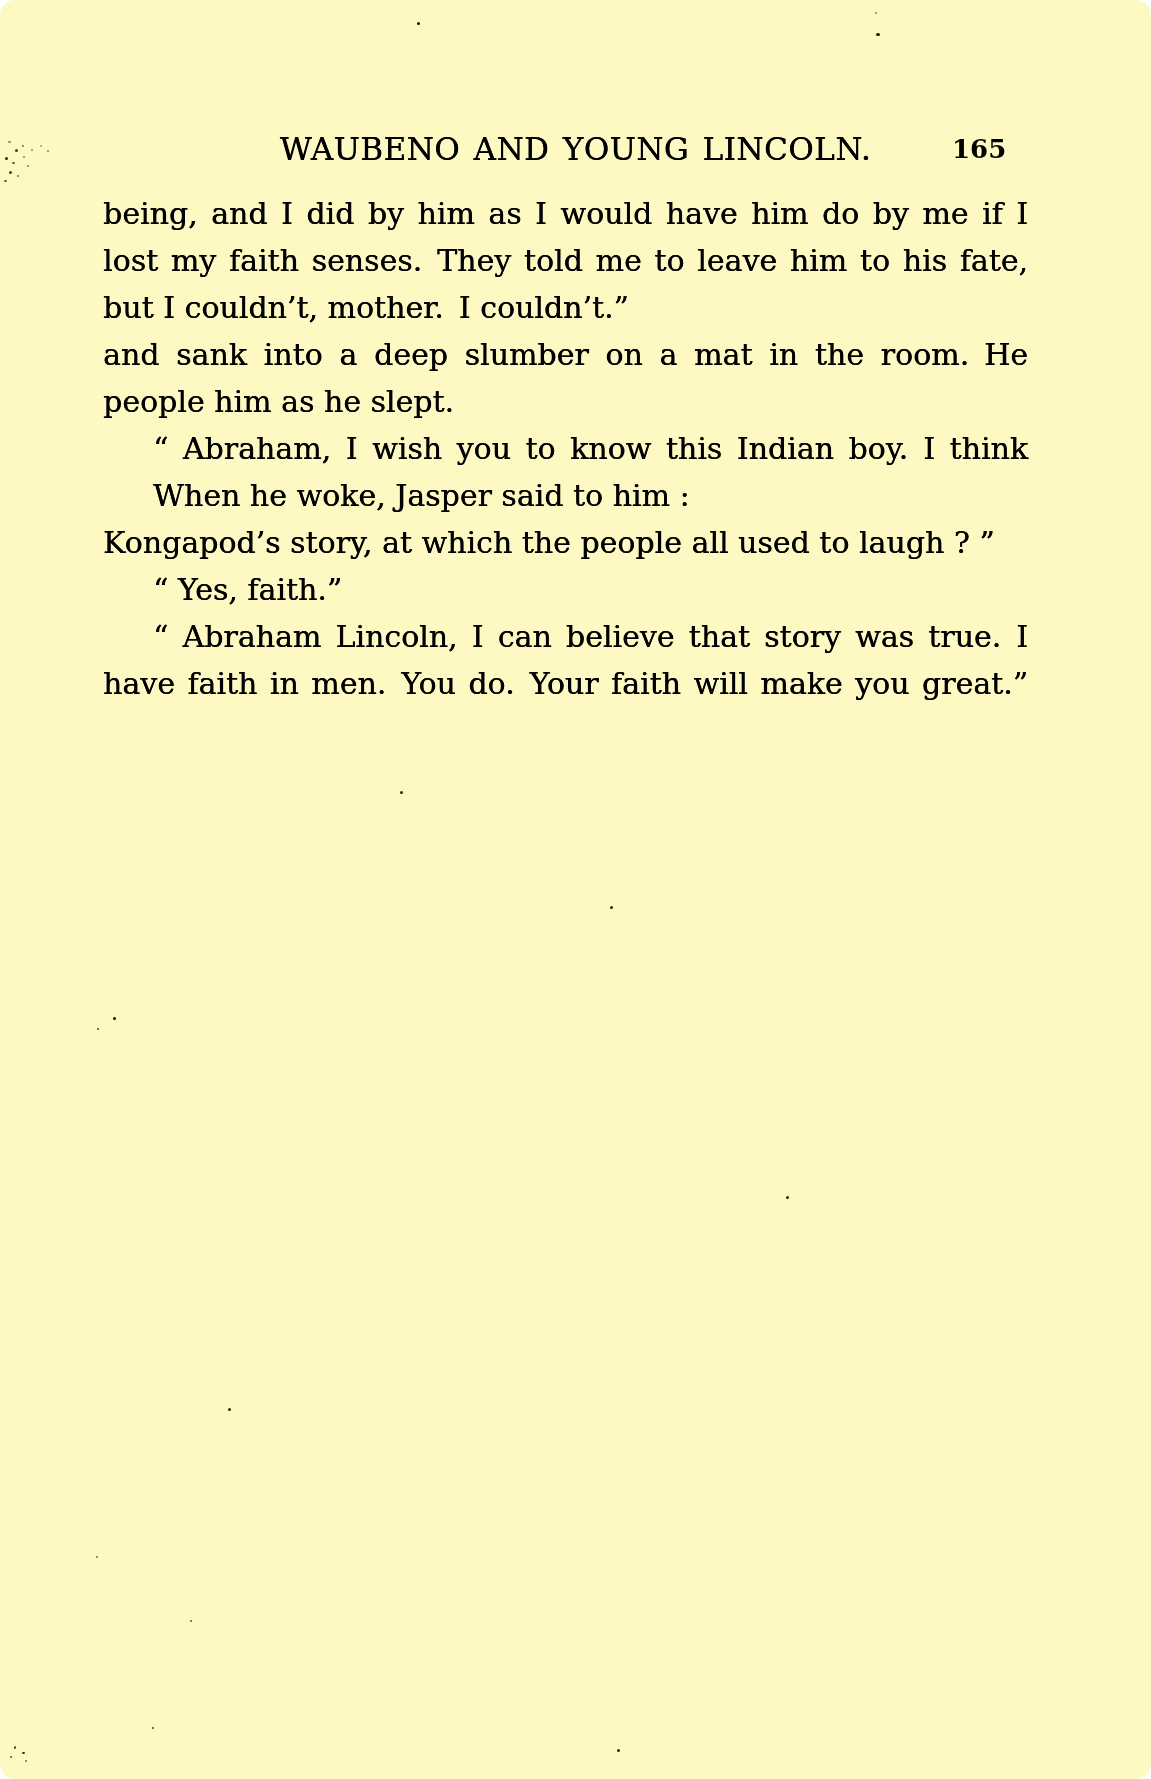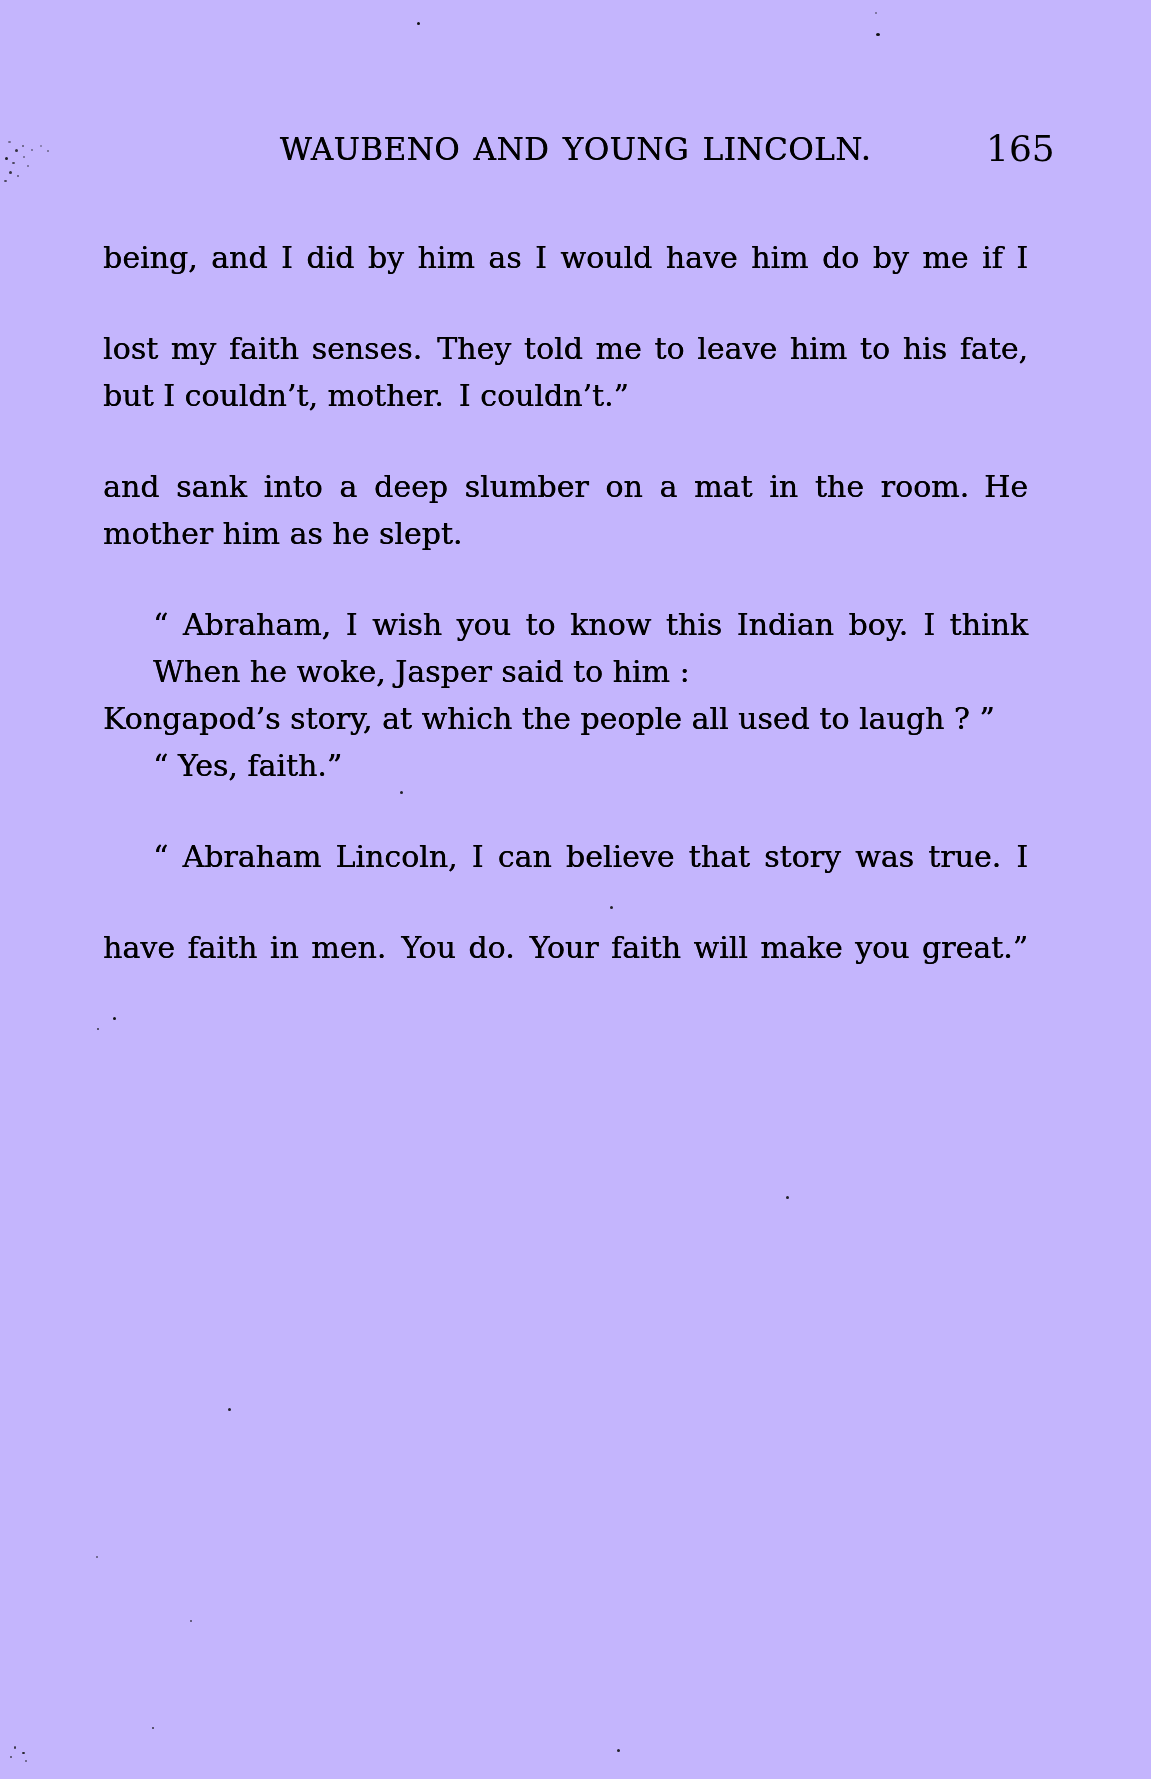--- a/index.html
+++ b/index.html
@@ -11,61 +11,61 @@
     width: 1151px;
     height: 1779px;
     position: relative;
     overflow: hidden;
     font-family: "DejaVu Serif", "Liberation Serif", serif;
     color: #000000;
   }
   .page {
     position: absolute;
     inset: 0;
-    background: #c4b5fd;
+    background: #fef9c3;
+    border-radius: 15px;
   }
   
   .running-title {
     position: absolute;
     top: 134px;
     left: 0;
     right: 0;
     text-align: center;
     font-size: 31px;
     line-height: 31px;
     letter-spacing: 0.5px;
     word-spacing: 3px;
     text-shadow: 0.35px 0 0 #000;
   }
   .page-number {
     position: absolute;
     top: 130px;
-    left: 986px;
-    font-size: 36px;
+    left: 952px;
+    font-size: 26px;
     line-height: 38px;
-    font-weight: normal;
+    font-weight: bold;
   }
   
   .body-text {
     position: absolute;
     top: 190px;
     left: 103px;
     width: 925px;
   }
   .line {
     height: 47px;
     line-height: 47px;
     font-size: 30px;
     text-shadow: 0.35px 0 0 #000;
     text-justify: inter-word;
   }
   .line.just {
     text-align: justify;
     text-align-last: justify;
-    margin-top: 44px;
   }
   .line.ind {
     padding-left: 50px;
   }
   
   .speck {
     position: absolute;
     background: #111;
     border-radius: 50%;
   }
@@ -77,21 +77,21 @@
 
   <div class="running-title">WAUBENO AND YOUNG LINCOLN.</div>
 
   <div class="page-number">165</div>
 
   <div class="body-text">
       <div class="line just">being, and I did by him as I would have him do by me if I</div>
       <div class="line just">lost my faith senses. They told me to leave him to his fate,</div>
       <div class="line">but I couldn’t, mother. I couldn’t.”</div>
       <div class="line just">and sank into a deep slumber on a mat in the room. He</div>
-      <div class="line">mother him as he slept.</div>
+      <div class="line">people him as he slept.</div>
       <div class="line just ind">“ Abraham, I wish you to know this Indian boy. I think</div>
       <div class="line ind">When he woke, Jasper said to him :</div>
       <div class="line">Kongapod’s story, at which the people all used to laugh ? ”</div>
       <div class="line ind">“ Yes, faith.”</div>
       <div class="line just ind">“ Abraham Lincoln, I can believe that story was true. I</div>
       <div class="line just">have faith in men. You do. Your faith will make you great.”</div>
     </div>
 
   <div id="noise-layer">
       <div class="speck" style="left: 417px; top: 22px; width: 3px; height: 3px; opacity: 1;"></div>

